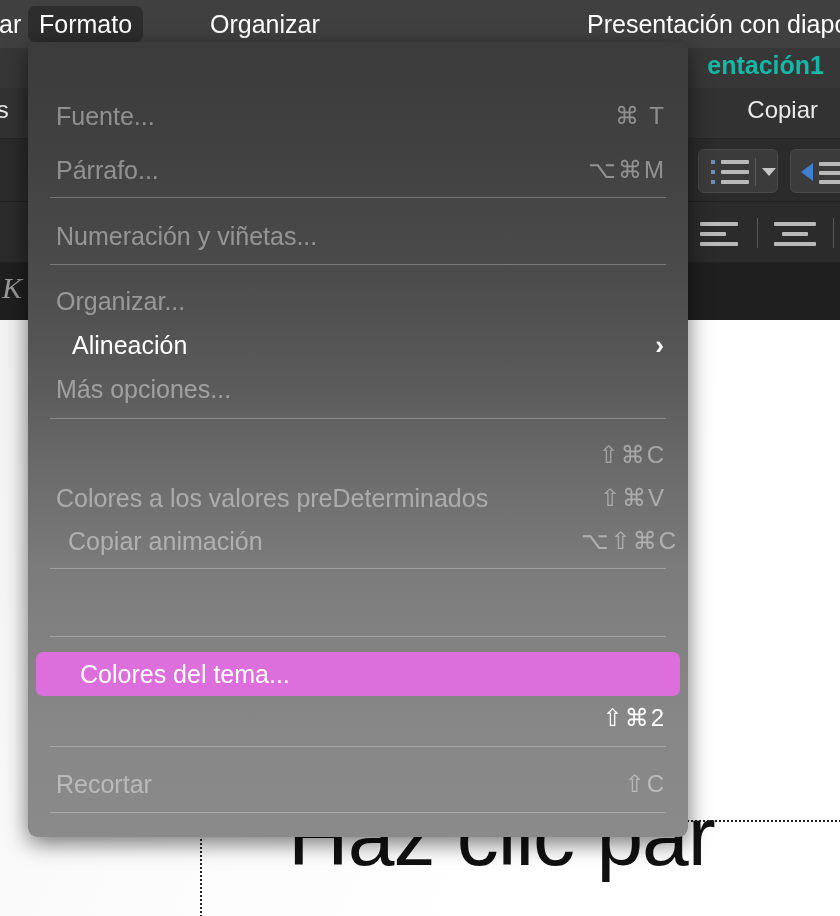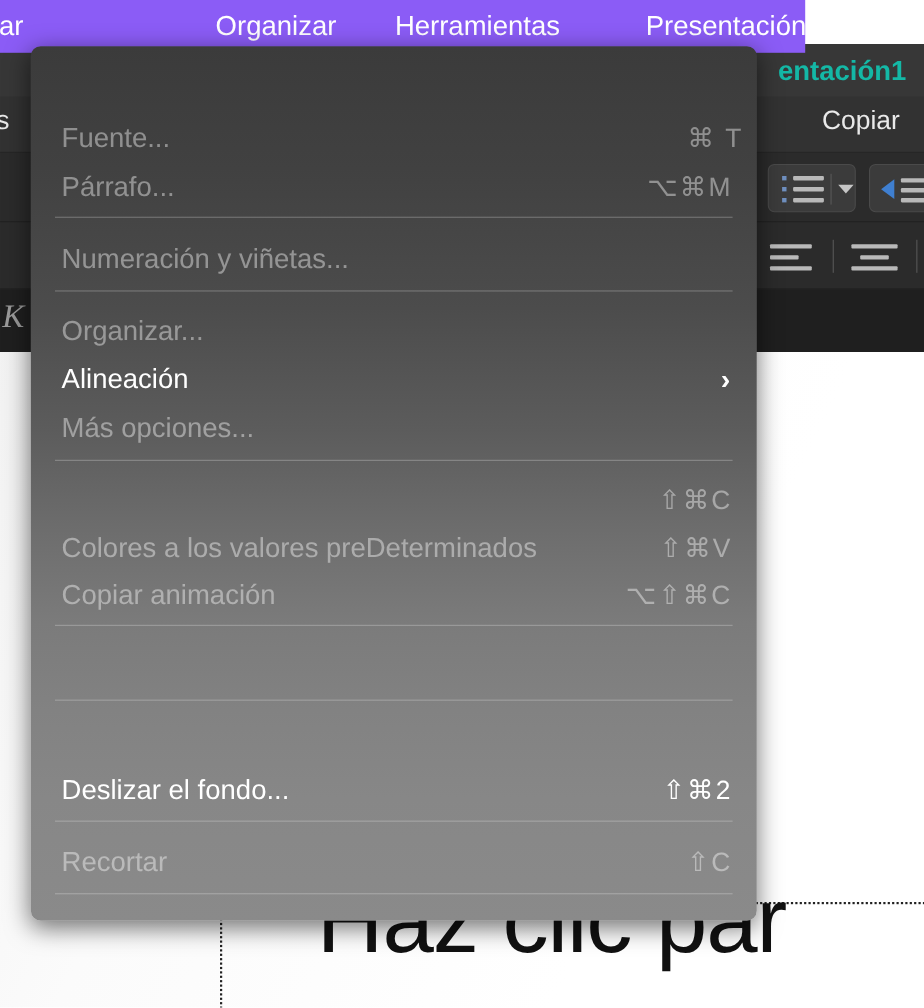--- a/index.html
+++ b/index.html
@@ -187,23 +187,23 @@
     font-size: 30px;
     font-style: italic;
     font-family: "Liberation Serif", serif;
   }
 
   
   .menubar {
     position: absolute;
     left: 0;
     top: 0;
-    width: 732px;
+    width: 840px;
     height: 48px;
-    background: #8b5cf6;
+    background: #404040;
   }
   .menubar-item {
     position: absolute;
     top: 6px;
     height: 36px;
     line-height: 36px;
     padding: 0 11px;
     color: #ffffff;
     font-size: 25px;
     white-space: nowrap;
@@ -256,21 +256,21 @@
     letter-spacing: 2px;
   }
   .mi-chevron {
     position: absolute;
     right: 24px;
     font-size: 26px;
     font-weight: bold;
     color: #ffffff;
     line-height: 1;
   }
-  .enabled .mi-label { color: #ffffff; }
+  .enabled .mi-label { color: #ffffff; margin-left: 16px; }
   .enabled .mi-shortcut { color: #ffffff; }
   .disabled .mi-label { color: rgba(255,255,255,0.42); }
   .disabled .mi-shortcut { color: rgba(255,255,255,0.42); }
 
   .menu-item.highlighted {
     left: 8px;
     width: 644px;
     border-radius: 7px;
     background: #dd6fdd;
   }
@@ -349,28 +349,28 @@
 
       <div class="ribbon-row3">
         <div class="italic-k" style="left:2px; top:8px;">K</div>
       </div>
 
     </div>
   </div>
 
   <div class="menubar">
     <div class="menubar-item" style="left:-12px;">ar</div>
-    <div class="menubar-item" style="left:185px;">Organizar</div>
-    <div class="menubar-item" style="left:348px;">Herramientas</div>
+    <div class="menubar-item active" style="left:28px;">Formato</div>
+    <div class="menubar-item" style="left:199px;">Organizar</div>
     <div class="menubar-item" style="left:576px;">Presentación con diapo</div>
   </div>
 
   <div class="menu-panel">
 
-    <div class="menu-item disabled" style="top:62px;padding-left:10px;">
+    <div class="menu-item disabled" style="top:52px;">
       <span class="mi-label">Fuente...</span>
       <span class="mi-shortcut">⌘ T</span>
     </div>
     <div class="menu-item disabled" style="top:106px;">
       <span class="mi-label">Párrafo...</span>
       <span class="mi-shortcut">⌥⌘M</span>
     </div>
     <div class="menu-sep" style="top:155px;"></div>
 
     <div class="menu-item disabled" style="top:172px;text-align:center;">
@@ -393,30 +393,33 @@
     </div>
     <div class="menu-sep" style="top:376px;"></div>
 
     <div class="menu-item disabled" style="top:391px;">
       <span class="mi-shortcut">⇧⌘C</span>
     </div>
     <div class="menu-item disabled" style="top:434px;">
       <span class="mi-label">Colores a los valores preDeterminados</span>
       <span class="mi-shortcut">⇧⌘V</span>
     </div>
-    <div class="menu-item disabled" style="top:477px;">
+    <div class="menu-item disabled" style="top:477px;margin-left:12px;">
       <span class="mi-label">Copiar animación</span>
       <span class="mi-shortcut">⌥⇧⌘C</span>
     </div>
     <div class="menu-sep" style="top:526px;"></div>
 
     <div class="menu-sep" style="top:594px;"></div>
 
+    <div class="menu-item enabled highlighted" style="top:610px;">
+      <span class="mi-label">Colores del tema...</span>
+      <span class="mi-shortcut"></span>
+    </div>
     <div class="menu-item enabled" style="top:654px;">
-      <span class="mi-label">Deslizar el fondo...</span>
       <span class="mi-shortcut">⇧⌘2</span>
     </div>
     <div class="menu-sep" style="top:704px;"></div>
 
     <div class="menu-item disabled" style="top:720px;">
       <span class="mi-label">Recortar</span>
       <span class="mi-shortcut">⇧C</span>
     </div>
     <div class="menu-sep" style="top:770px;"></div>
 

